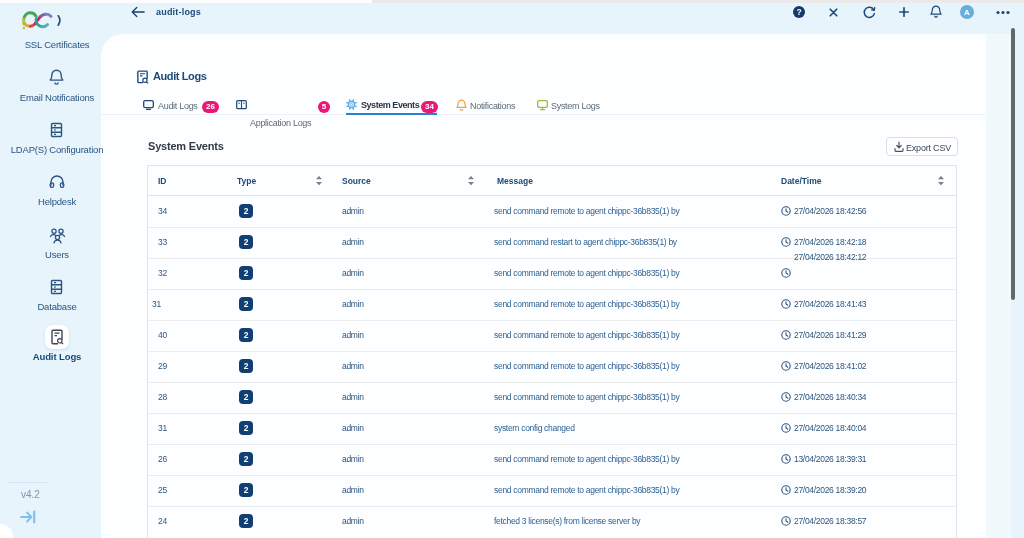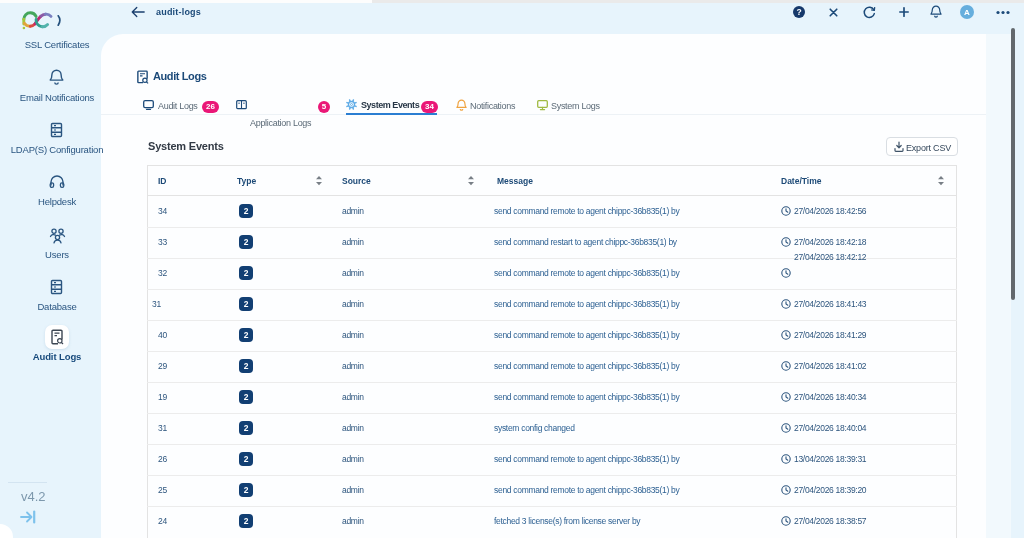--- a/index.html
+++ b/index.html
@@ -131,21 +131,21 @@
 <div class="abs" style="left:45px;top:325px;width:24px;height:24px;background:#fff;border-radius:7px;box-shadow:0 1px 3px rgba(120,160,190,.25)"></div>
 <svg class="sb-ic" style="top:329px;left:50px" width="14" height="16" viewBox="0 0 14 16">
     <path d="M12 10.5 V2.2 a1 1 0 0 0 -1-1 H3 a1 1 0 0 0 -1 1 V13.8 a1 1 0 0 0 1 1 h5" fill="none" stroke="#3c4653" stroke-width="1.4"></path>
     <path d="M4.5 4.2 h5 M4.5 6.6 h2.5" stroke="#3c4653" stroke-width="1.2"></path>
     <circle cx="9.8" cy="11.8" r="2.2" fill="none" stroke="#3c4653" stroke-width="1.2"></circle>
     <path d="M11.4 13.4 L13 15" stroke="#3c4653" stroke-width="1.2"></path>
   </svg>
 <div class="sb-label" style="top:350.5px;font-weight:bold;font-size:9.5px;color:#174a7c;letter-spacing:-0.1px">Audit Logs</div>
 
 <div class="abs" style="left:8px;top:482px;width:39px;height:1px;background:#d3e4f1"></div>
-<div class="abs" style="left:21px;top:489px;font-size:13px;color:#7d98ad">v4.2</div>
+<div class="abs" style="left:21px;top:489px;font-size:10px;color:#7d98ad">v4.2</div>
 <svg class="abs" style="left:19px;top:508px" width="18" height="18" viewBox="0 0 18 18">
     <path d="M2 9 H12 M8 4.5 L12.5 9 L8 13.5" stroke="#7ec2ec" stroke-width="1.8" fill="none" stroke-linecap="round" stroke-linejoin="round"></path>
     <path d="M15.2 3.5 V14.5" stroke="#7ec2ec" stroke-width="2.2" stroke-linecap="round"></path>
   </svg>
 
 <svg class="abs" style="left:136px;top:70px" width="13" height="14" viewBox="0 0 14 15">
     <path d="M12 9.5 V2 a0.8 0.8 0 0 0 -0.8-0.8 H2.8 a0.8 0.8 0 0 0 -0.8 0.8 V12.8 a0.8 0.8 0 0 0 0.8 0.8 h4.7" fill="none" stroke="#1c4a79" stroke-width="1.5"></path>
     <path d="M4.3 4 h5.4 M4.3 6.3 h2.7" stroke="#1c4a79" stroke-width="1.3"></path>
     <circle cx="9.6" cy="11" r="2.3" fill="none" stroke="#1c4a79" stroke-width="1.3"></circle>
     <path d="M11.2 12.7 L13 14.4" stroke="#1c4a79" stroke-width="1.3"></path>
@@ -273,21 +273,21 @@
 <div class="cell" style="left:158px;top:361px">29</div>
 <div class="abs" style="left:239px;top:359px;width:14px;height:14px;background:#123f73;border-radius:4px;color:#fff;font-size:8.5px;font-weight:bold;text-align:center;line-height:14px">2</div>
 <div class="cell" style="left:342px;top:361px">admin</div>
 <div class="cell msg" style="left:494px;top:361px">send command remote to agent chippc-36b835(1) by</div>
 <svg class="abs" style="left:781px;top:361px" width="10" height="10" viewBox="0 0 10 10">
       <circle cx="5" cy="5" r="4.2" fill="none" stroke="#2d557e" stroke-width="1.1"></circle>
       <path d="M5 2.8 V5 L6.8 6.2" fill="none" stroke="#2d557e" stroke-width="1.1" stroke-linecap="round"></path>
     </svg>
 <div class="cell" style="left:794px;top:361px">27/04/2026 18:41:02</div>
 <div class="rowline" style="top:381.5px"></div>
-<div class="cell" style="left:158px;top:392px">19</div>
+<div class="cell" style="left:158px;top:392px">28</div>
 <div class="abs" style="left:239px;top:390px;width:14px;height:14px;background:#123f73;border-radius:4px;color:#fff;font-size:8.5px;font-weight:bold;text-align:center;line-height:14px">2</div>
 <div class="cell" style="left:342px;top:392px">admin</div>
 <div class="cell msg" style="left:494px;top:392px">send command remote to agent chippc-36b835(1) by</div>
 <svg class="abs" style="left:781px;top:392px" width="10" height="10" viewBox="0 0 10 10">
       <circle cx="5" cy="5" r="4.2" fill="none" stroke="#2d557e" stroke-width="1.1"></circle>
       <path d="M5 2.8 V5 L6.8 6.2" fill="none" stroke="#2d557e" stroke-width="1.1" stroke-linecap="round"></path>
     </svg>
 <div class="cell" style="left:794px;top:392px">27/04/2026 18:40:34</div>
 <div class="rowline" style="top:412.5px"></div>
 <div class="cell" style="left:158px;top:423px">31</div>

